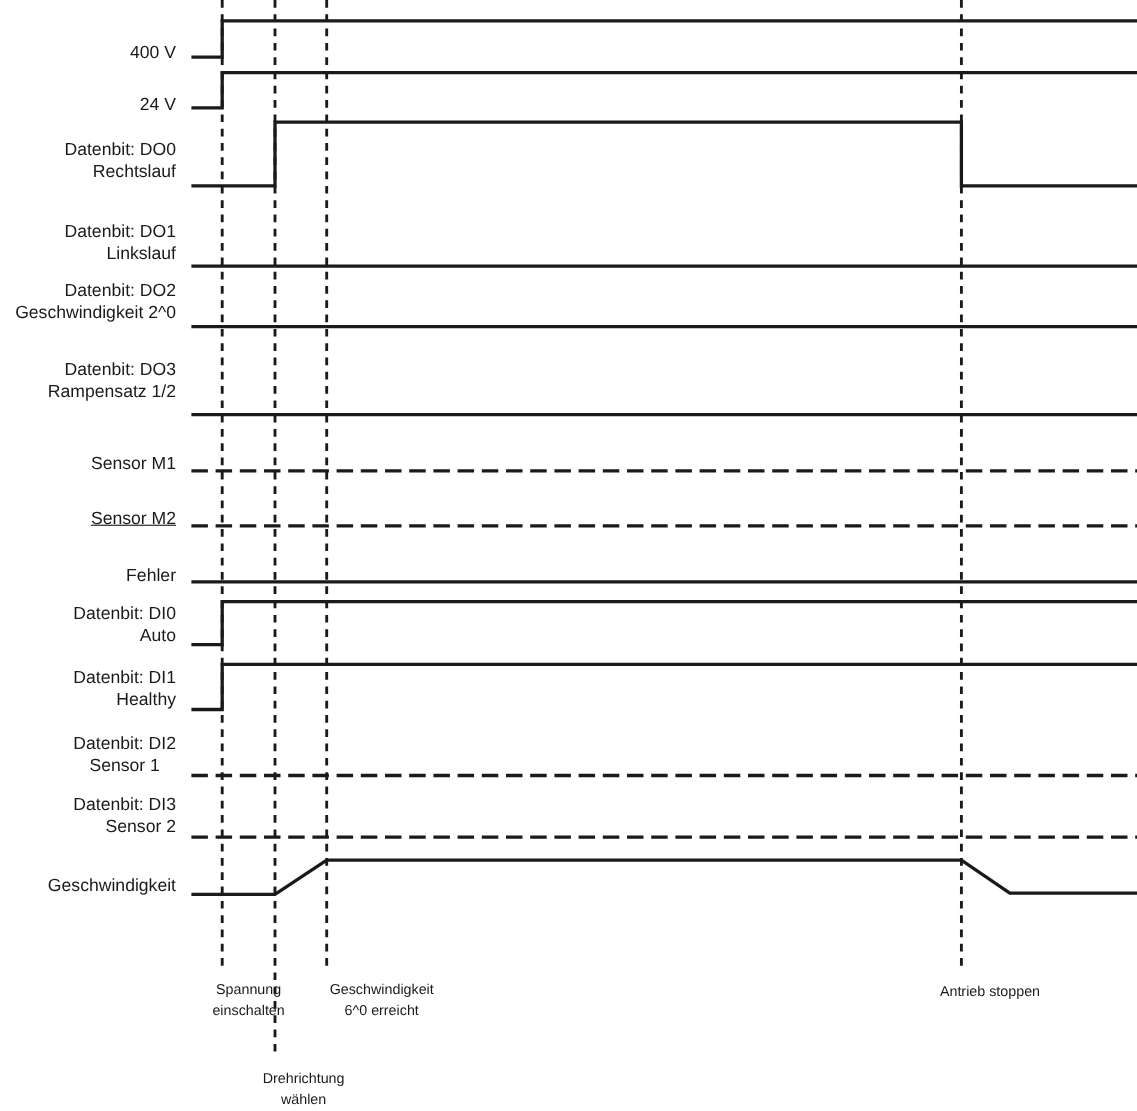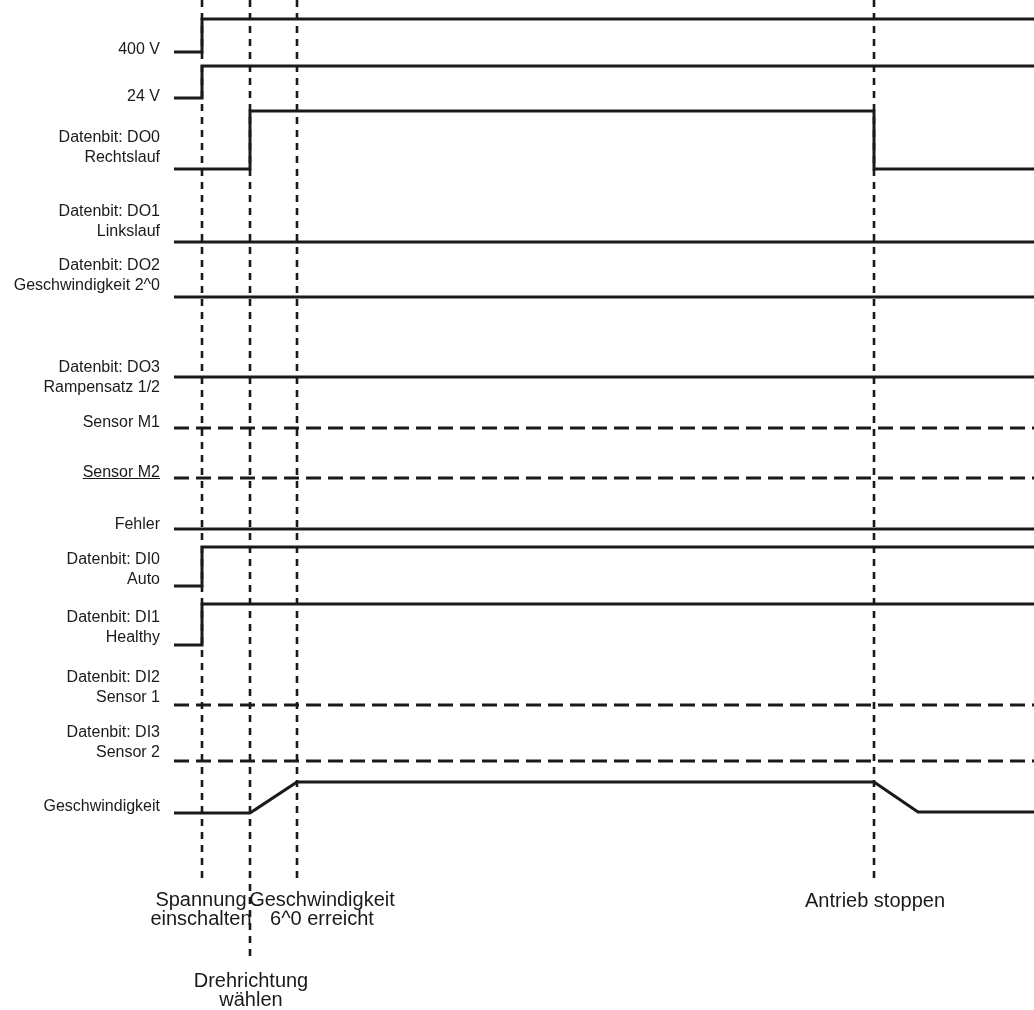--- a/index.html
+++ b/index.html
@@ -44,23 +44,24 @@
     transform: translateY(-50%);
     text-align: right;
     font-size: 16px;
     line-height: 20px;
     white-space: nowrap;
   }
   .annot {
     position: absolute;
     transform: translateX(-50%);
     text-align: center;
-    font-size: 20px;
+    font-size: 13px;
     line-height: 19px;
     white-space: nowrap;
+    margin-left: 25px;
   }
 </style>
 </head>
 <body>
 
 <div class="stage">
   <svg id="timing-svg" xmlns="http://www.w3.org/2000/svg" viewBox="0 0 1034 1010">
       <line x1="202" x2="202" y1="0" y2="881" class="marker-line"></line>
       <line x1="250" x2="250" y1="0" y2="957" class="marker-line"></line>
       <line x1="297" x2="297" y1="0" y2="881" class="marker-line"></line>
@@ -92,42 +93,42 @@
         <div>Rechtslauf</div>
       </div>
       <div class="sig-label" style="top: 221px;">
         <div>Datenbit: DO1</div>
         <div>Linkslauf</div>
       </div>
       <div class="sig-label" style="top: 275px;">
         <div>Datenbit: DO2</div>
         <div>Geschwindigkeit 2^0</div>
       </div>
-      <div class="sig-label" style="top: 377px;">
+      <div class="sig-label" style="top: 347px;">
         <div>Datenbit: DO3</div>
         <div>Rampensatz 1/2</div>
       </div>
       <div class="sig-label" style="top: 422px; text-align: right;">
         <div>Sensor M1</div>
       </div>
       <div class="sig-label" style="top: 472px; text-decoration: underline;">
         <div>Sensor M2</div>
       </div>
       <div class="sig-label" style="top: 524px;">
         <div>Fehler</div>
       </div>
       <div class="sig-label" style="top: 569px;">
         <div>Datenbit: DI0</div>
         <div>Auto</div>
       </div>
       <div class="sig-label" style="top: 627px; text-align: right;">
         <div>Datenbit: DI1</div>
         <div>Healthy</div>
       </div>
-      <div class="sig-label" style="top: 687px;">
+      <div class="sig-label" style="top: 687px; text-align: center;">
         <div>Datenbit: DI2</div>
         <div>Sensor 1</div>
       </div>
       <div class="sig-label" style="top: 742px;">
         <div>Datenbit: DI3</div>
         <div>Sensor 2</div>
       </div>
       <div class="sig-label" style="top: 806px;">
         <div>Geschwindigkeit</div>
       </div>

